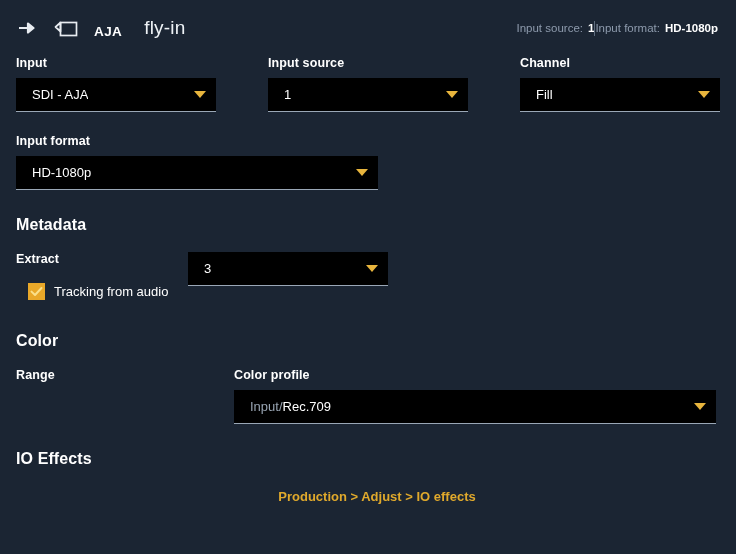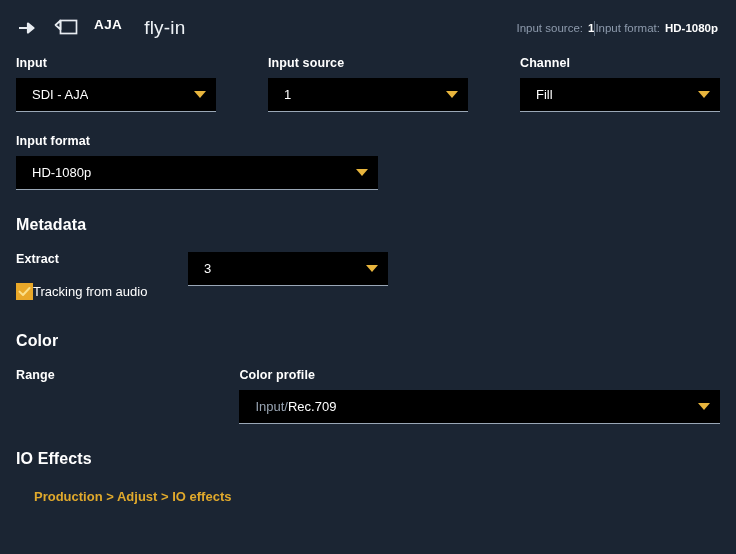--- a/index.html
+++ b/index.html
@@ -19,21 +19,21 @@
   
   .header {
     height: 56px;
     display: flex;
     align-items: center;
     padding: 0 18px 0 16px;
     box-sizing: border-box;
   }
   .header-left {
     display: flex;
-    align-items: flex-start;
+    align-items: flex-end;
     gap: 14px;
   }
   .arrow-icon {
     width: 22px;
     height: 22px;
     display: block;
     flex: 0 0 auto;
   }
   .camera-icon {
     width: 28px;
@@ -139,21 +139,23 @@
     border-left: 6px solid transparent;
     border-right: 6px solid transparent;
     border-top: 7px solid #e8b53d;
     flex: 0 0 auto;
   }
 
   
   .checkbox-row {
     display: flex;
     align-items: center;
+    gap: 9px;
     height: 34px;
+    margin-left: 12px;
   }
   .checkbox {
     width: 17px;
     height: 17px;
     background: #e9a829;
     display: flex;
     align-items: center;
     justify-content: center;
     flex: 0 0 auto;
     cursor: pointer;
@@ -274,30 +276,30 @@
   </div>
 
   <div style="margin-top:24px;">
     <span class="section-heading">Color</span>
 
     <div class="row" style="margin-top:18px;">
       <div style="width:202px;">
         <span class="field-label">Range</span>
       </div>
 
-      <div style="width:482px; margin-left:22px;">
+      <div style="width:482px; margin-left:16px;">
         <span class="field-label">Color profile</span>
         <div class="select">
           <span class="select-value"><span class="select-prefix">Input/</span><span>Rec.709</span></span>
           <span class="caret"></span>
         </div>
       </div>
     </div>
   </div>
 
   <div style="margin-top:26px;">
     <span class="section-heading">IO Effects</span>
-    <div style="margin-top:19px; padding-left:18px;">
+    <div style="margin-top:19px; padding-left:18px;text-align:center;">
       <a class="breadcrumb">Production &gt; Adjust &gt; IO effects</a>
     </div>
   </div>
 
 </div>
 
 </body></html>

